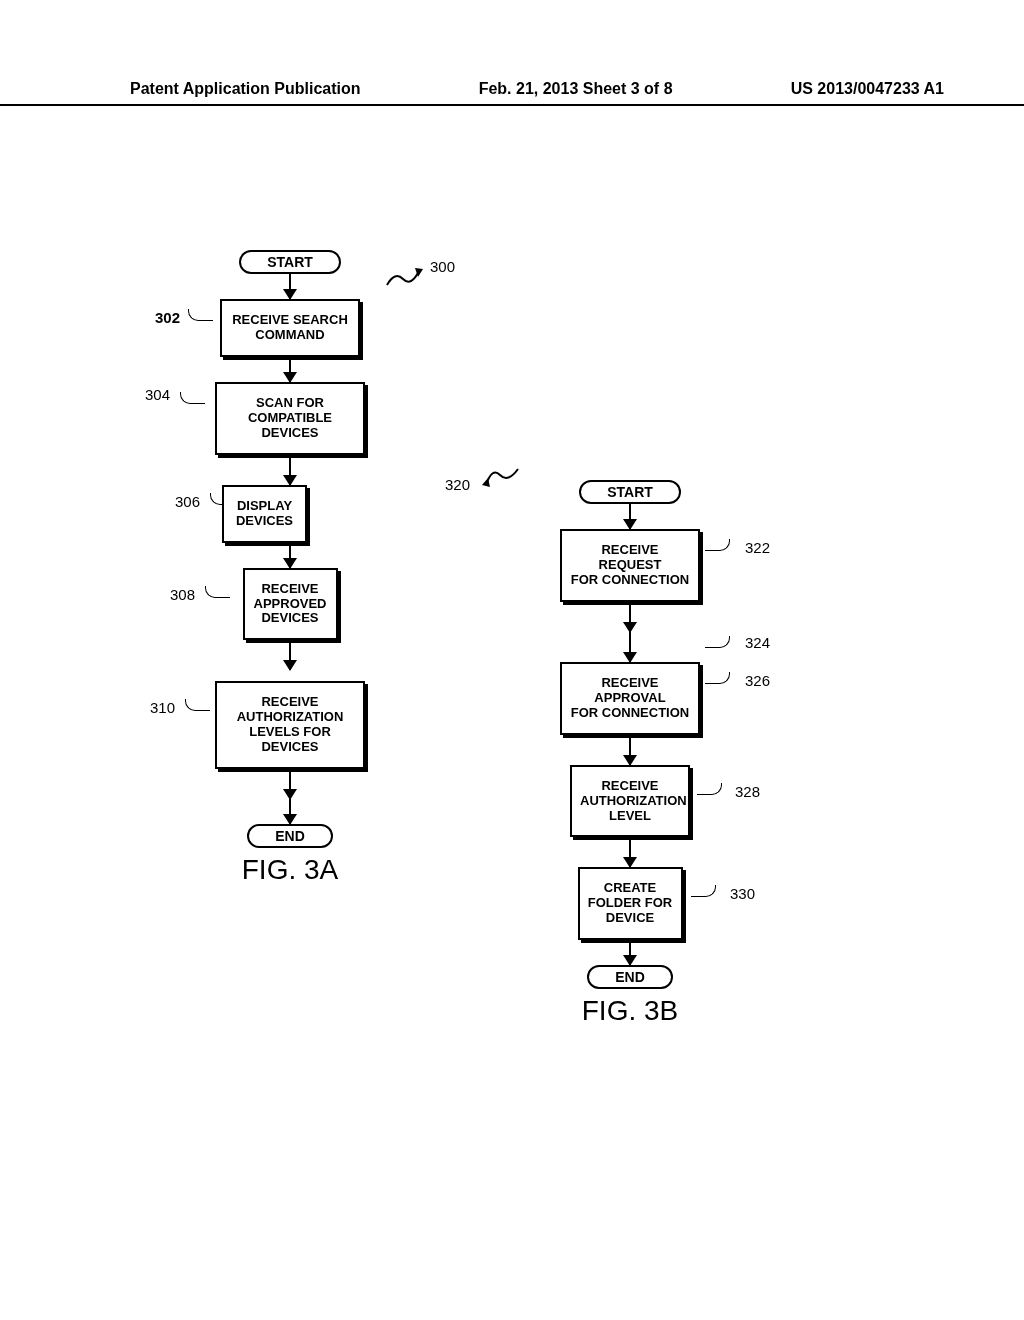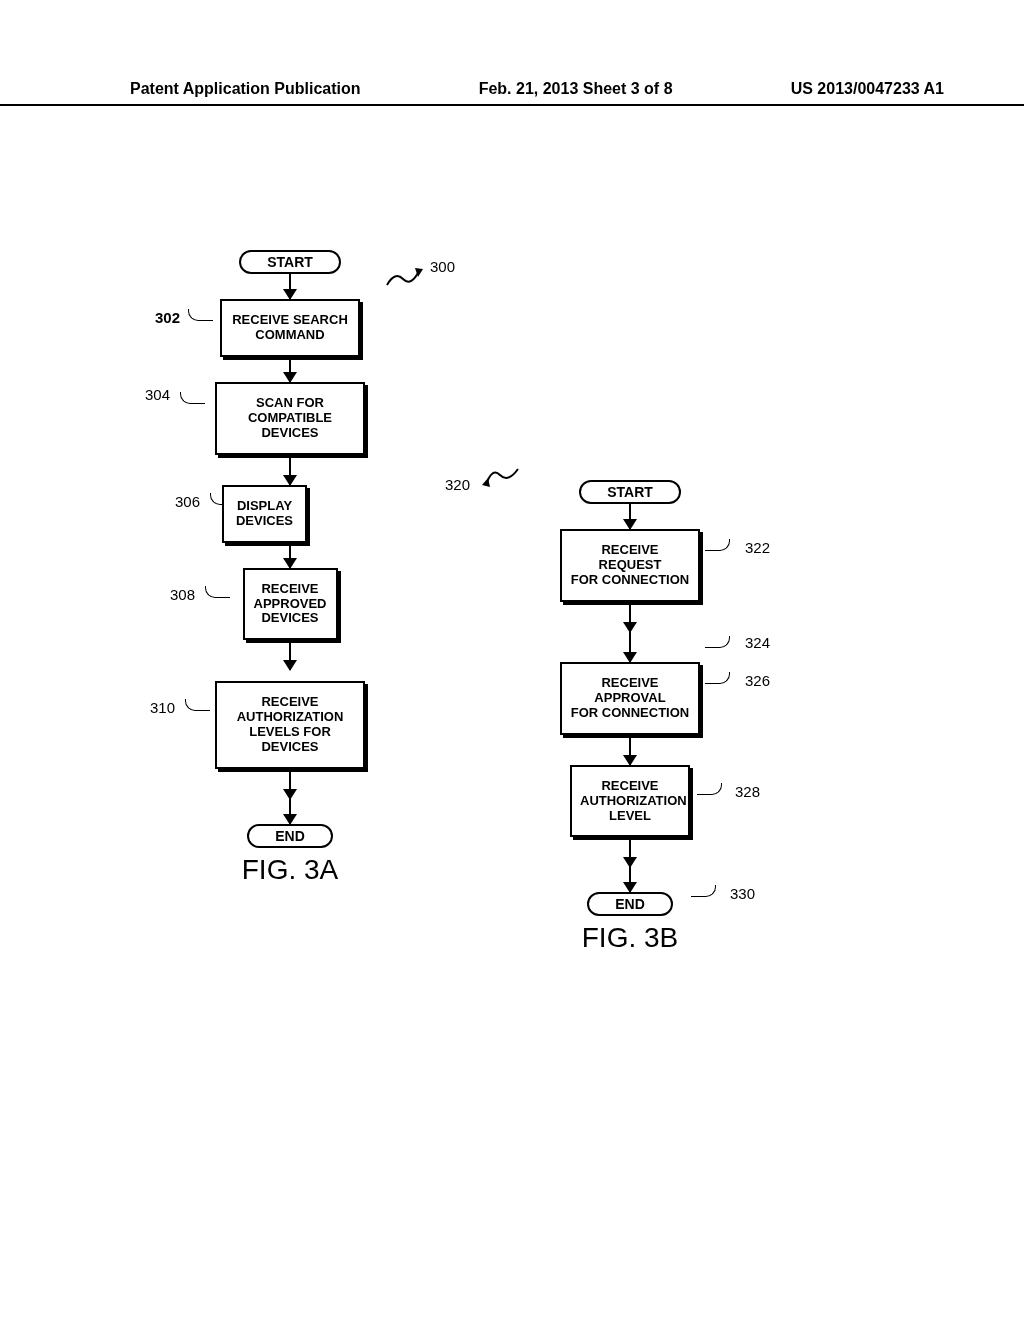--- a/index.html
+++ b/index.html
@@ -222,20 +222,21 @@
     <div class="arrow h30"></div>
 
     <div style="position:relative;">
       <div class="box w120">RECEIVE<br>AUTHORIZATION<br>LEVEL</div>
       <div class="leader-right" style="right:-2px; top:18px;"></div>
       <div class="ref-label" style="right:-40px; top:18px;">328</div>
     </div>
     <div class="arrow h30"></div>
 
     <div style="position:relative;">
+      <div class="box w120" style="width:105px;">CREATE<br>FOLDER FOR<br>DEVICE</div>
       <div class="leader-right" style="right:4px; top:18px;"></div>
       <div class="ref-label" style="right:-35px; top:18px;">330</div>
     </div>
     <div class="arrow h25"></div>
 
     <div class="terminator-wrap">
       <span class="terminator">END</span>
     </div>
     <div class="fig-label">FIG. 3B</div>
   </div>

